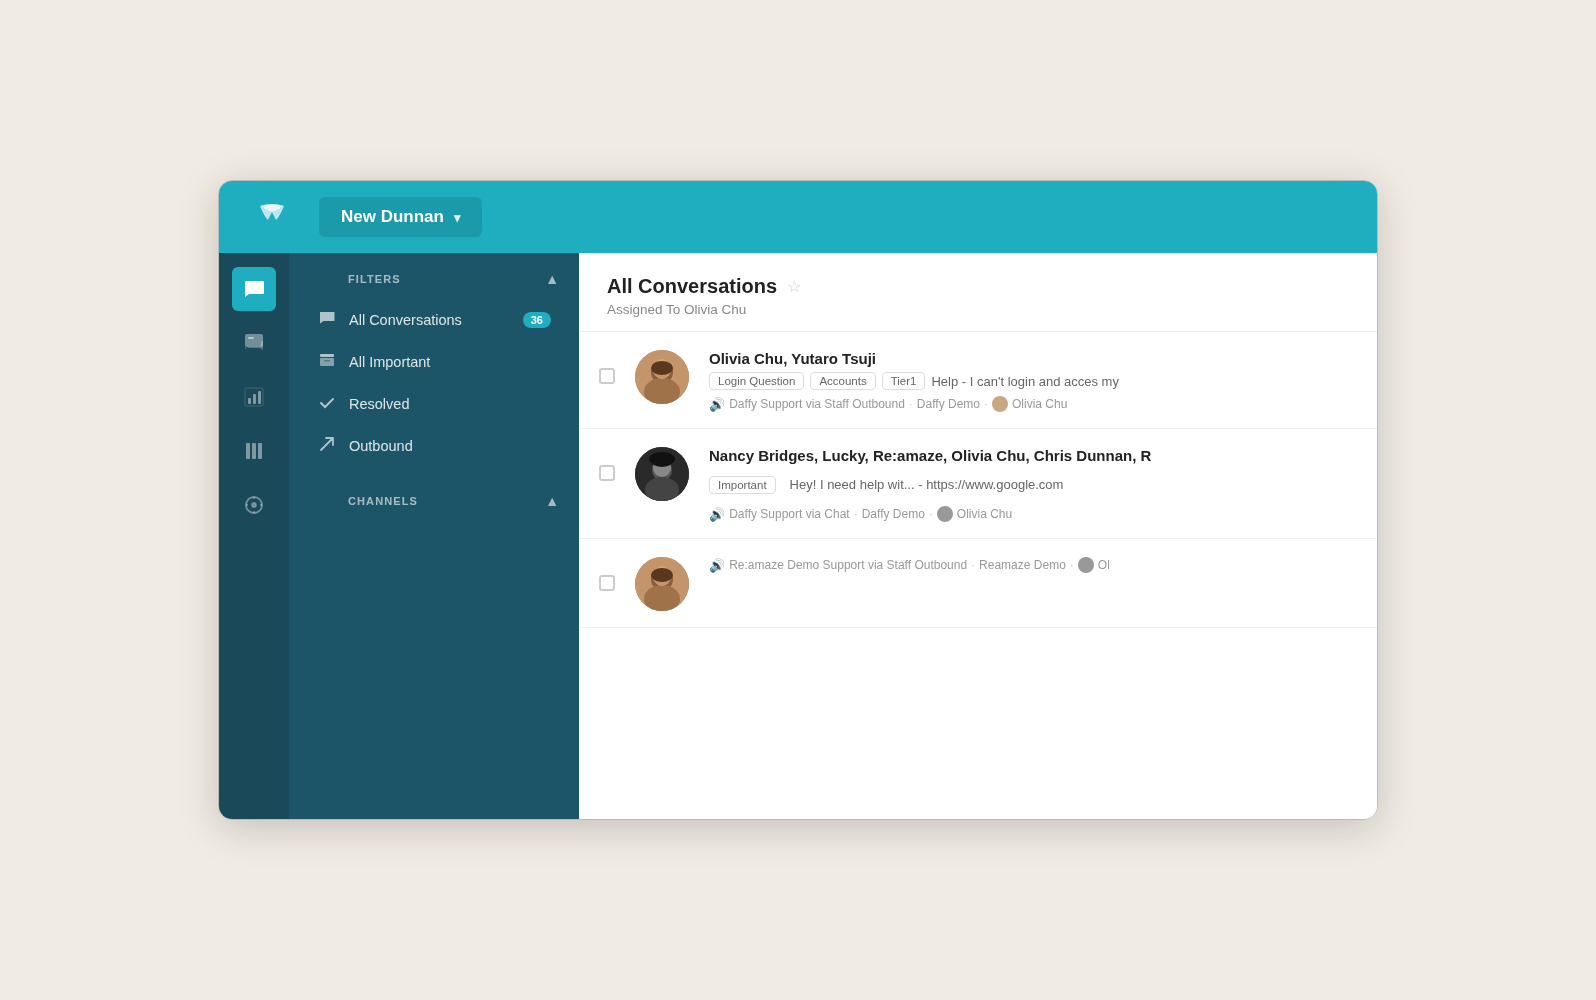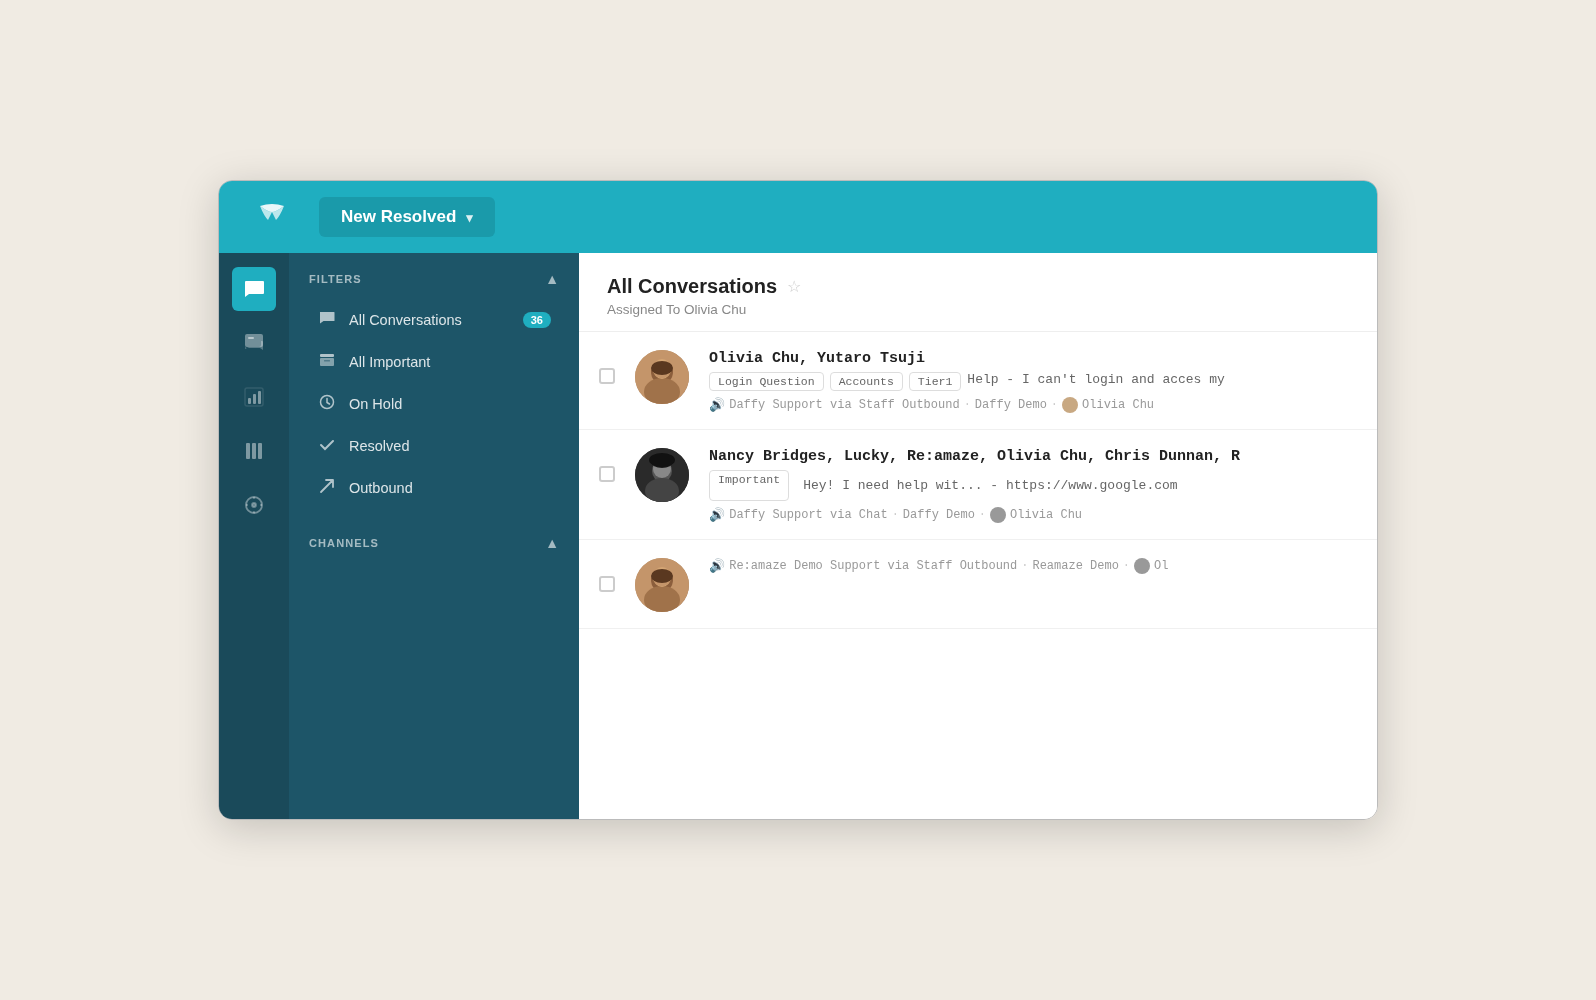--- a/index.html
+++ b/index.html
@@ -98,20 +98,21 @@
       display: flex;
       flex-direction: column;
       flex-shrink: 0;
       overflow-y: auto;
     }
     .section-header {
       display: flex;
       align-items: center;
       justify-content: space-between;
       padding: 18px 20px 12px 20px;
+      margin-left: 39px;
     }
     .section-title {
       color: rgba(255,255,255,0.6);
       font-size: 11px;
       font-weight: 700;
       letter-spacing: 1.1px;
       text-transform: uppercase;
     }
     .section-collapse {
       color: rgba(255,255,255,0.6);
@@ -192,21 +193,20 @@
       overflow-y: auto;
     }
     .conv-item {
       display: flex;
       align-items: flex-start;
       padding: 18px 20px 16px 20px;
       border-bottom: 1px solid #f0f0f0;
       gap: 20px;
       cursor: pointer;
       transition: background 0.1s;
-      font-family: Liberation Mono, monospace;
     }
     .conv-checkbox {
       margin-top: 18px;
       width: 16px;
       height: 16px;
       border: 2px solid #ccc;
       border-radius: 3px;
       flex-shrink: 0;
       cursor: pointer;
     }
@@ -236,20 +236,21 @@
       font-size: 15px;
       font-weight: 700;
       color: #222;
       margin-bottom: 5px;
       white-space: nowrap;
       overflow: hidden;
       text-overflow: ellipsis;
     }
     .conv-tags-row {
       display: flex;
+      align-items: center;
       gap: 6px;
       margin-bottom: 6px;
       flex-wrap: nowrap;
       overflow: hidden;
     }
     .tag {
       border: 1px solid #ddd;
       border-radius: 4px;
       padding: 2px 8px;
       font-size: 11.5px;
@@ -301,21 +302,21 @@
     <div class="logo-area">
       <span class="logo-icon">
         <svg width="32" height="32" viewBox="0 0 32 32" fill="none">
           <path d="M4 8 Q16 4 28 8 Q20 14 16 14 Q12 14 4 8Z" fill="white" opacity="0.9"></path>
           <path d="M4 8 Q8 18 12 22 L16 14 Q12 14 4 8Z" fill="white" opacity="0.7"></path>
           <path d="M28 8 Q24 18 20 22 L16 14 Q20 14 28 8Z" fill="white" opacity="0.7"></path>
         </svg>
       </span>
     </div>
     <button class="new-message-btn">
-      <span>New Resolved</span>
+      <span>New Dunnan</span>
       <span class="chevron">▾</span>
     </button>
   </div>
 
   <div class="main-body">
 
     <div class="icon-sidebar">
       <div class="sidebar-icon active">
         <svg width="22" height="22" viewBox="0 0 22 22" fill="currentColor">
           <path d="M2 3h18a1 1 0 011 1v11a1 1 0 01-1 1H6l-4 3V4a1 1 0 011-1z"></path>
@@ -375,29 +376,20 @@
         <span class="filter-icon">
           <svg width="16" height="16" viewBox="0 0 16 16" fill="rgba(255,255,255,0.65)">
             <rect x="1" y="2" width="14" height="3" rx="1"></rect>
             <rect x="1" y="6" width="14" height="8" rx="1" opacity="0.7"></rect>
             <rect x="5" y="8" width="6" height="1.5" rx="0.5" fill="rgba(30,80,100,0.5)"></rect>
           </svg>
         </span>
         <span class="filter-label">All Important</span>
       </div>
 
-      <div class="filter-item">
-        <span class="filter-icon">
-          <svg width="16" height="16" viewBox="0 0 16 16" fill="rgba(255,255,255,0.65)">
-            <circle cx="8" cy="8" r="6.5" stroke="rgba(255,255,255,0.65)" stroke-width="1.5" fill="none"></circle>
-            <path d="M8 4.5v4l2.5 1.5" stroke="rgba(255,255,255,0.65)" stroke-width="1.5" stroke-linecap="round" fill="none"></path>
-          </svg>
-        </span>
-        <span class="filter-label">On Hold</span>
-      </div>
 
       <div class="filter-item">
         <span class="filter-icon">
           <svg width="16" height="16" viewBox="0 0 16 16" fill="none" stroke="rgba(255,255,255,0.65)" stroke-width="2" stroke-linecap="round">
             <path d="M2 9l4 4 8-8"></path>
           </svg>
         </span>
         <span class="filter-label">Resolved</span>
       </div>
 

